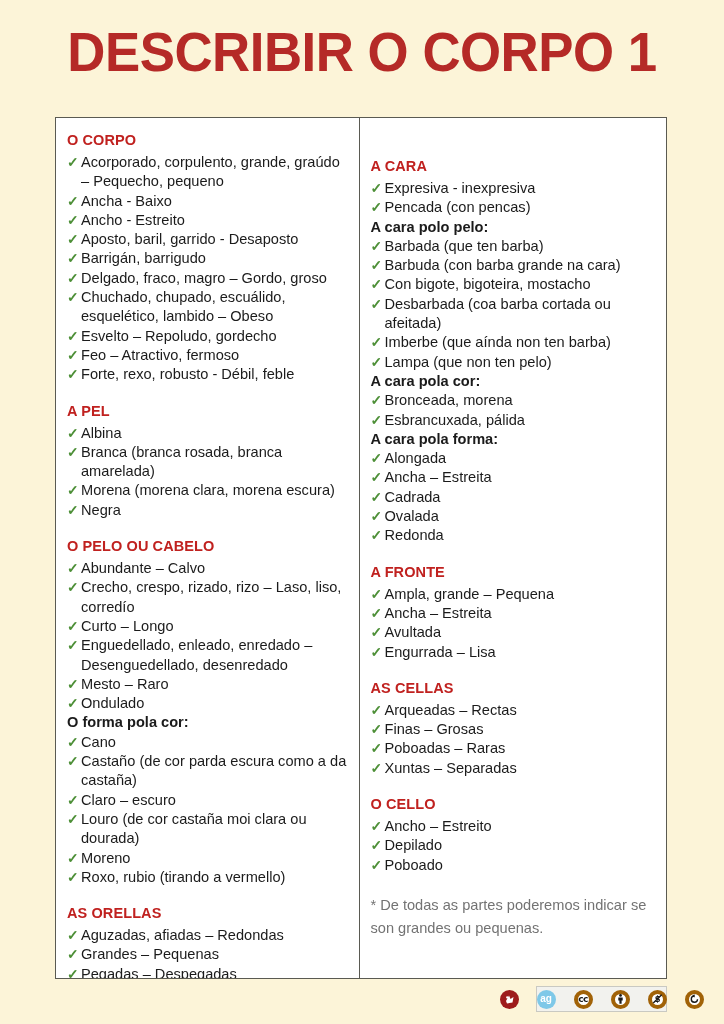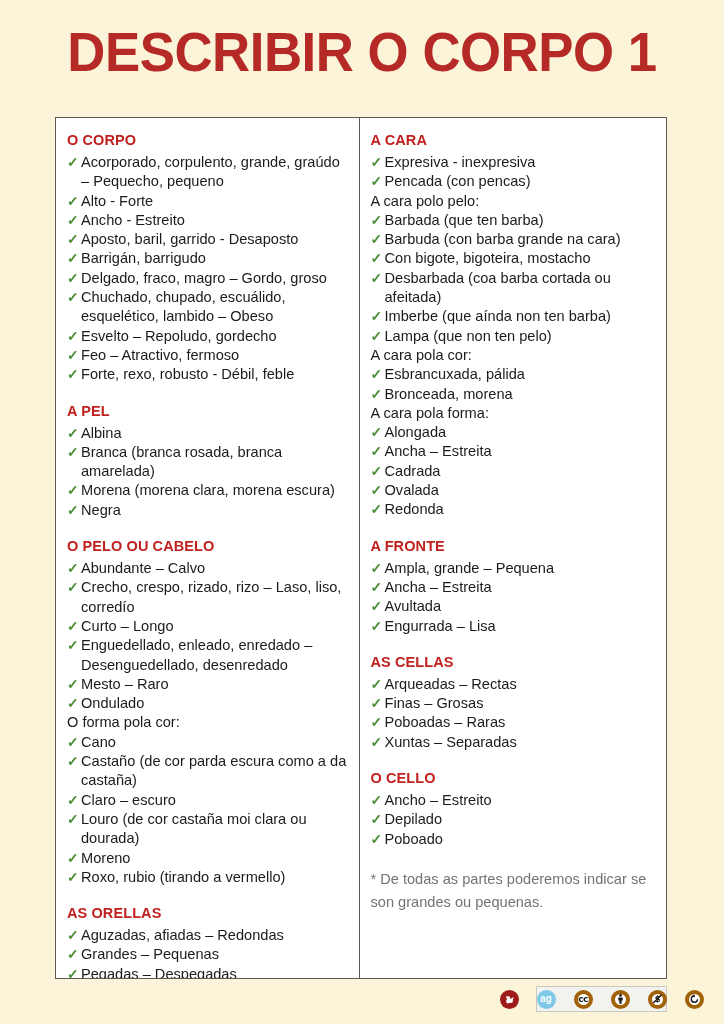--- a/index.html
+++ b/index.html
@@ -51,20 +51,21 @@
     overflow: hidden;
   }
   .col-left {
     width: 304px;
     padding: 13px 8px 0 11px;
     border-right: 1px solid #5a5a52;
   }
   .col-right {
     width: 307px;
     padding: 13px 12px 0 11px;
+    margin-top: 26px;
   }
 
   
   .section { margin-bottom: 0; }
   .section + .section { margin-top: 17px; }
   .section-title {
     color: #c0211f;
     font-size: 14.5px;
     font-weight: bold;
     line-height: 19px;
@@ -92,21 +93,21 @@
     font-weight: bold;
     display: inline-block;
     width: 14px;
     text-indent: 0;
   }
   ul.items li .itxt {
     text-indent: 0;
   }
   
   ul.items li.subhead {
-    font-weight: normal;
+    font-weight: bold;
     padding-left: 0;
     text-indent: 0;
   }
 
   
   .footnote {
     margin-top: 19px;
     color: #737373;
     font-size: 14.6px;
     line-height: 23px;
@@ -162,21 +163,21 @@
 
 <div class="page-title">DESCRIBIR O CORPO 1</div>
 
 <div class="content-box">
 
   <div class="col col-left" id="left-column">
       <div class="section">
         <div class="section-title">O CORPO</div>
         <ul class="items">
           <li><span class="tick">✓</span><span class="itxt">Acorporado, corpulento, grande, graúdo – Pequecho, pequeno</span></li>
-          <li><span class="tick">✓</span><span class="itxt">Alto - Forte</span></li>
+          <li><span class="tick">✓</span><span class="itxt">Ancha - Baixo</span></li>
           <li><span class="tick">✓</span><span class="itxt">Ancho - Estreito</span></li>
           <li><span class="tick">✓</span><span class="itxt">Aposto, baril, garrido - Desaposto</span></li>
           <li><span class="tick">✓</span><span class="itxt">Barrigán, barrigudo</span></li>
           <li><span class="tick">✓</span><span class="itxt">Delgado, fraco, magro – Gordo, groso</span></li>
           <li><span class="tick">✓</span><span class="itxt">Chuchado, chupado, escuálido, esquelético, lambido – Obeso</span></li>
           <li><span class="tick">✓</span><span class="itxt">Esvelto – Repoludo, gordecho</span></li>
           <li><span class="tick">✓</span><span class="itxt">Feo – Atractivo, fermoso</span></li>
           <li><span class="tick">✓</span><span class="itxt">Forte, rexo, robusto - Débil, feble</span></li>
         </ul>
       </div>
@@ -224,22 +225,22 @@
           <li><span class="tick">✓</span><span class="itxt">Expresiva - inexpresiva</span></li>
           <li><span class="tick">✓</span><span class="itxt">Pencada (con pencas)</span></li>
           <li class="subhead">A cara polo pelo:</li>
           <li><span class="tick">✓</span><span class="itxt">Barbada (que ten barba)</span></li>
           <li><span class="tick">✓</span><span class="itxt">Barbuda (con barba grande na cara)</span></li>
           <li><span class="tick">✓</span><span class="itxt">Con bigote, bigoteira, mostacho</span></li>
           <li><span class="tick">✓</span><span class="itxt">Desbarbada (coa barba cortada ou afeitada)</span></li>
           <li><span class="tick">✓</span><span class="itxt">Imberbe (que aínda non ten barba)</span></li>
           <li><span class="tick">✓</span><span class="itxt">Lampa (que non ten pelo)</span></li>
           <li class="subhead">A cara pola cor:</li>
+          <li><span class="tick">✓</span><span class="itxt">Bronceada, morena</span></li>
           <li><span class="tick">✓</span><span class="itxt">Esbrancuxada, pálida</span></li>
-          <li><span class="tick">✓</span><span class="itxt">Bronceada, morena</span></li>
           <li class="subhead">A cara pola forma:</li>
           <li><span class="tick">✓</span><span class="itxt">Alongada</span></li>
           <li><span class="tick">✓</span><span class="itxt">Ancha – Estreita</span></li>
           <li><span class="tick">✓</span><span class="itxt">Cadrada</span></li>
           <li><span class="tick">✓</span><span class="itxt">Ovalada</span></li>
           <li><span class="tick">✓</span><span class="itxt">Redonda</span></li>
         </ul>
       </div>
       <div class="section">
         <div class="section-title">A FRONTE</div>

